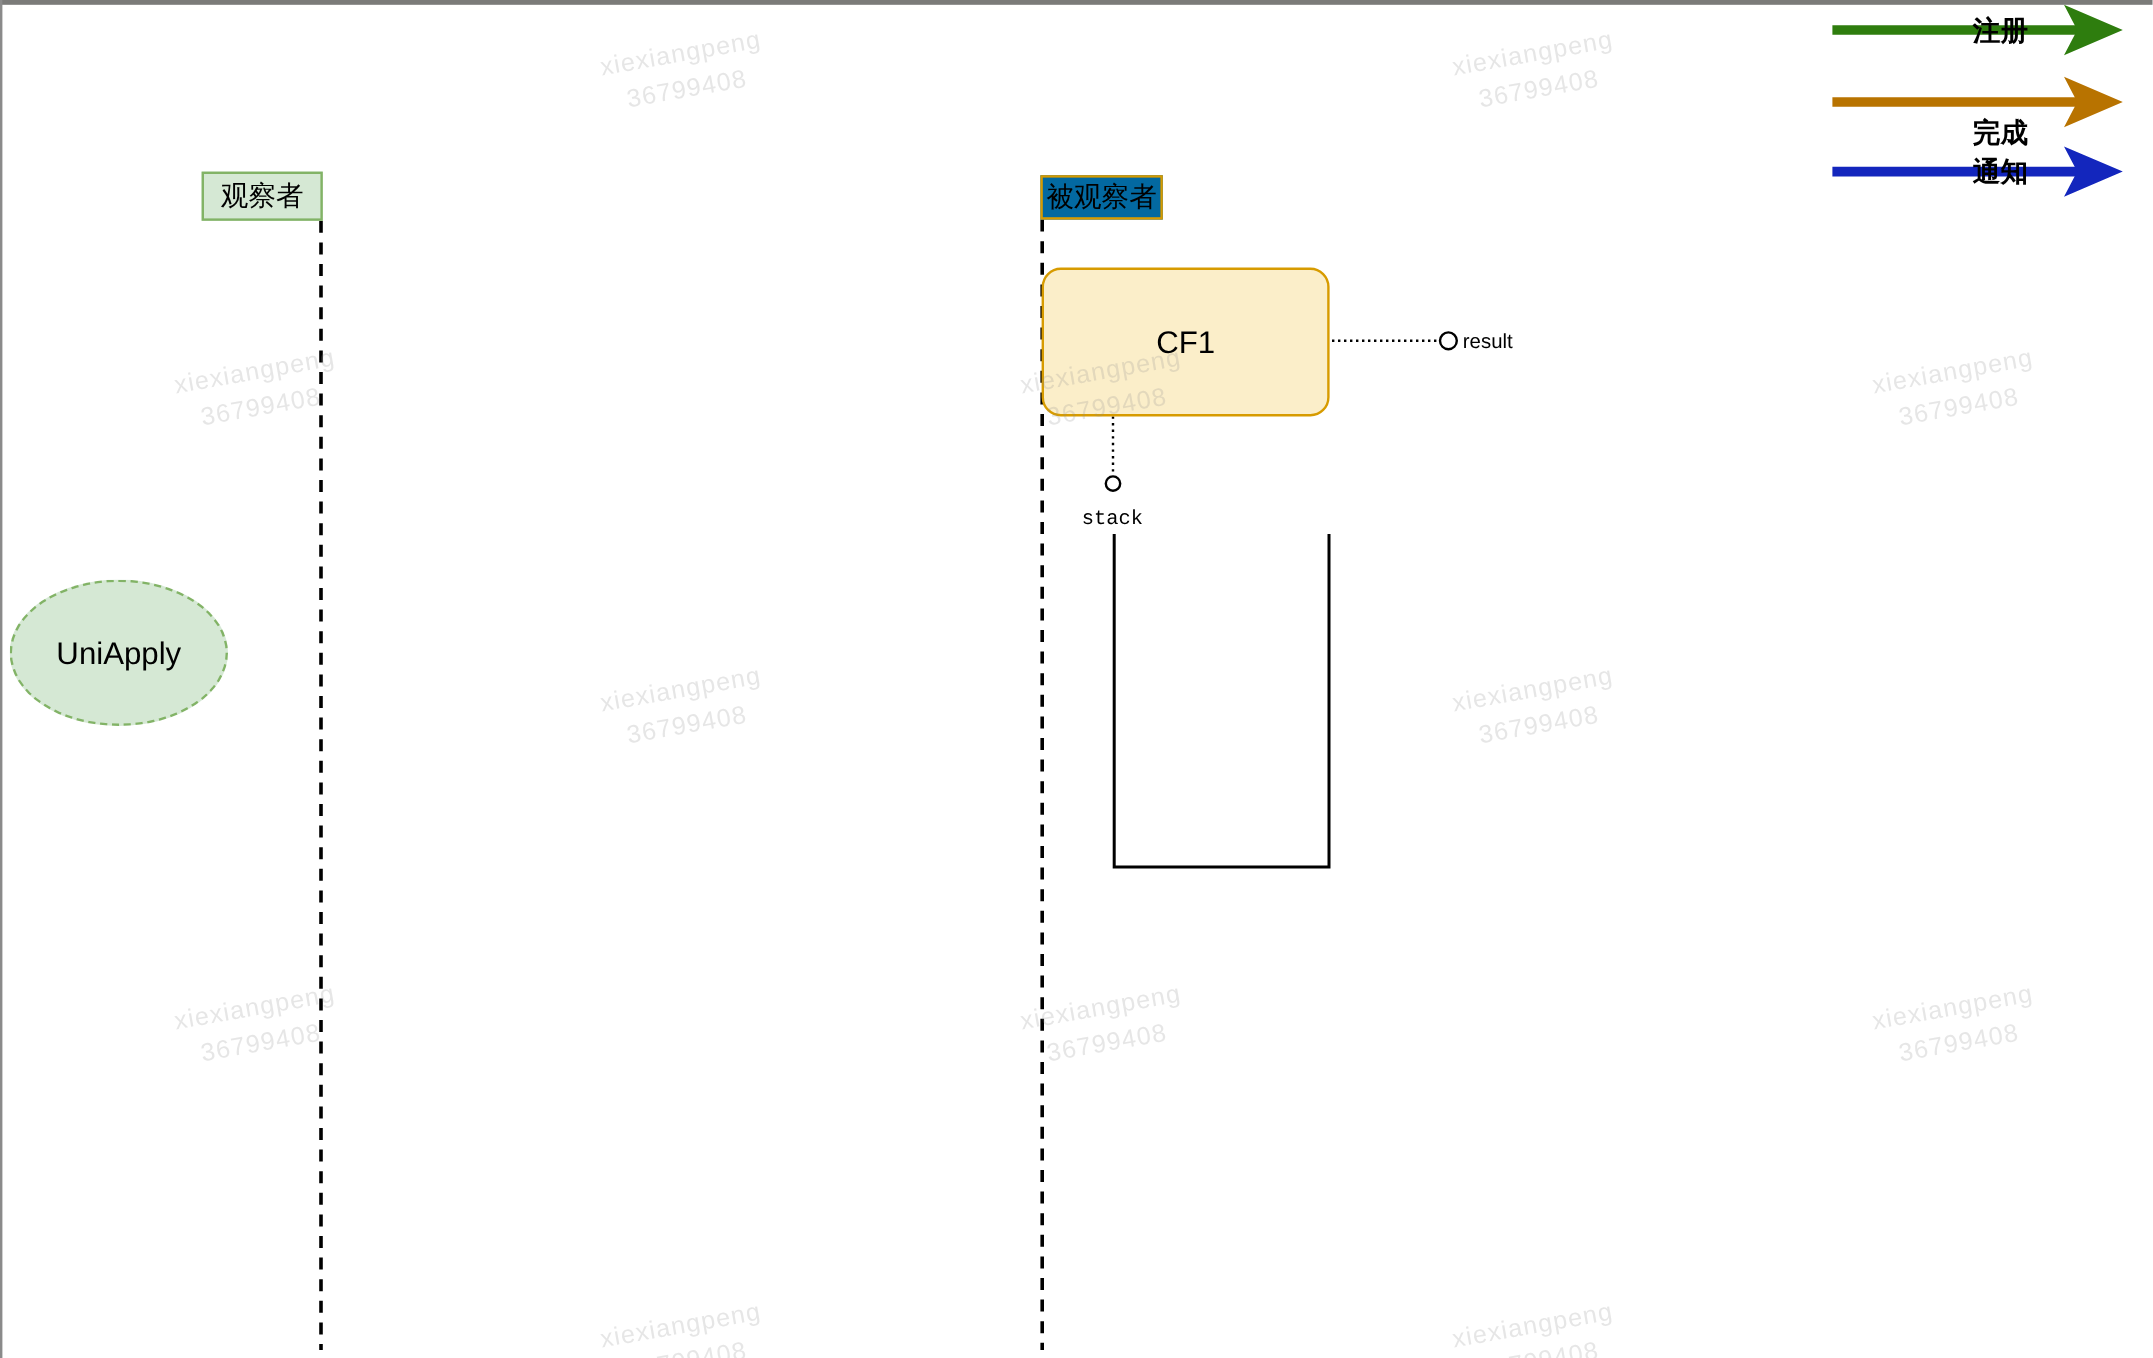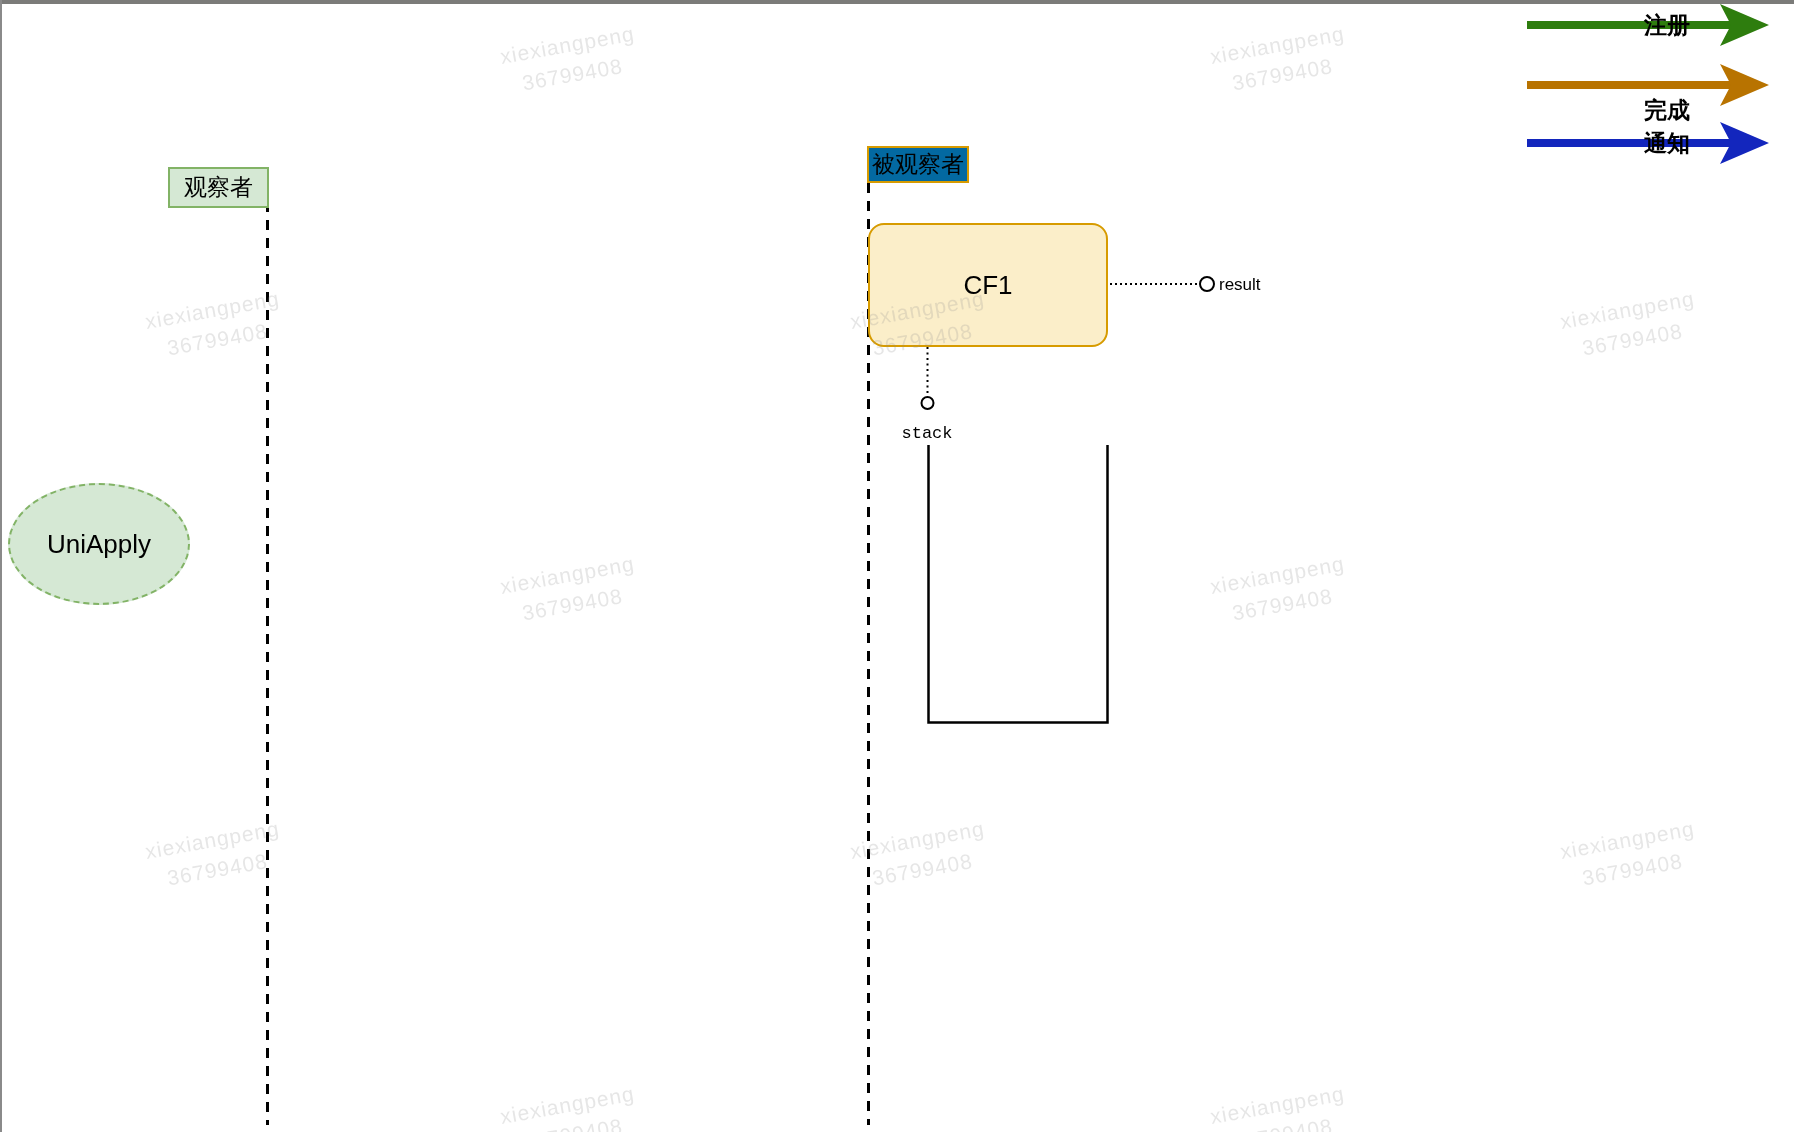--- a/index.html
+++ b/index.html
@@ -6,21 +6,21 @@
   .canvas{
     position:relative;width:1794px;height:1132px;background:#ffffff;
     overflow:hidden;font-family:"Liberation Sans","DejaVu Sans",sans-serif;color:#000;
   }
   .top-edge{position:absolute;left:0;top:0;width:1794px;height:4px;background:#7b7b79;}
   .left-edge{position:absolute;left:0;top:0;width:2px;height:1132px;background:#8a8a8a;}
   svg.lines{position:absolute;left:0;top:0;}
   .abs{position:absolute;box-sizing:border-box;}
   .shape{display:flex;align-items:center;justify-content:center;text-align:center;}
   .actor-box{font-size:23px;border:2px solid;}
-  .actor-green{left:168px;top:143px;width:101px;height:41px;background:#d5e8d4;border-color:#82b366;margin-top:24px;}
+  .actor-green{left:168px;top:143px;width:101px;height:41px;background:#d5e8d4;border-color:#82b366;}
   .actor-orange{left:867px;top:146px;width:102px;height:37px;background:#0369a1;border-color:#d79b00;}
   .cf1-box{left:868px;top:223px;width:240px;height:124px;background:#fbeec9;
     border:2px solid #d79b00;border-radius:16px;font-size:26px;}
   .uniapply{left:8px;top:483px;width:182px;height:122px;background:#d5e8d4;
     border:2.5px dashed #82b366;border-radius:50%;font-size:26px;}
   .float-label{font-size:17px;line-height:28px;white-space:nowrap;}
   .result-label{left:1219px;top:271px;}
   .stack-label{left:877px;top:420px;width:100px;text-align:center;font-family:Liberation Mono, monospace;}
   .legend-label{font-size:23px;font-weight:bold;width:120px;text-align:right;
     left:1570px;line-height:28px;}

